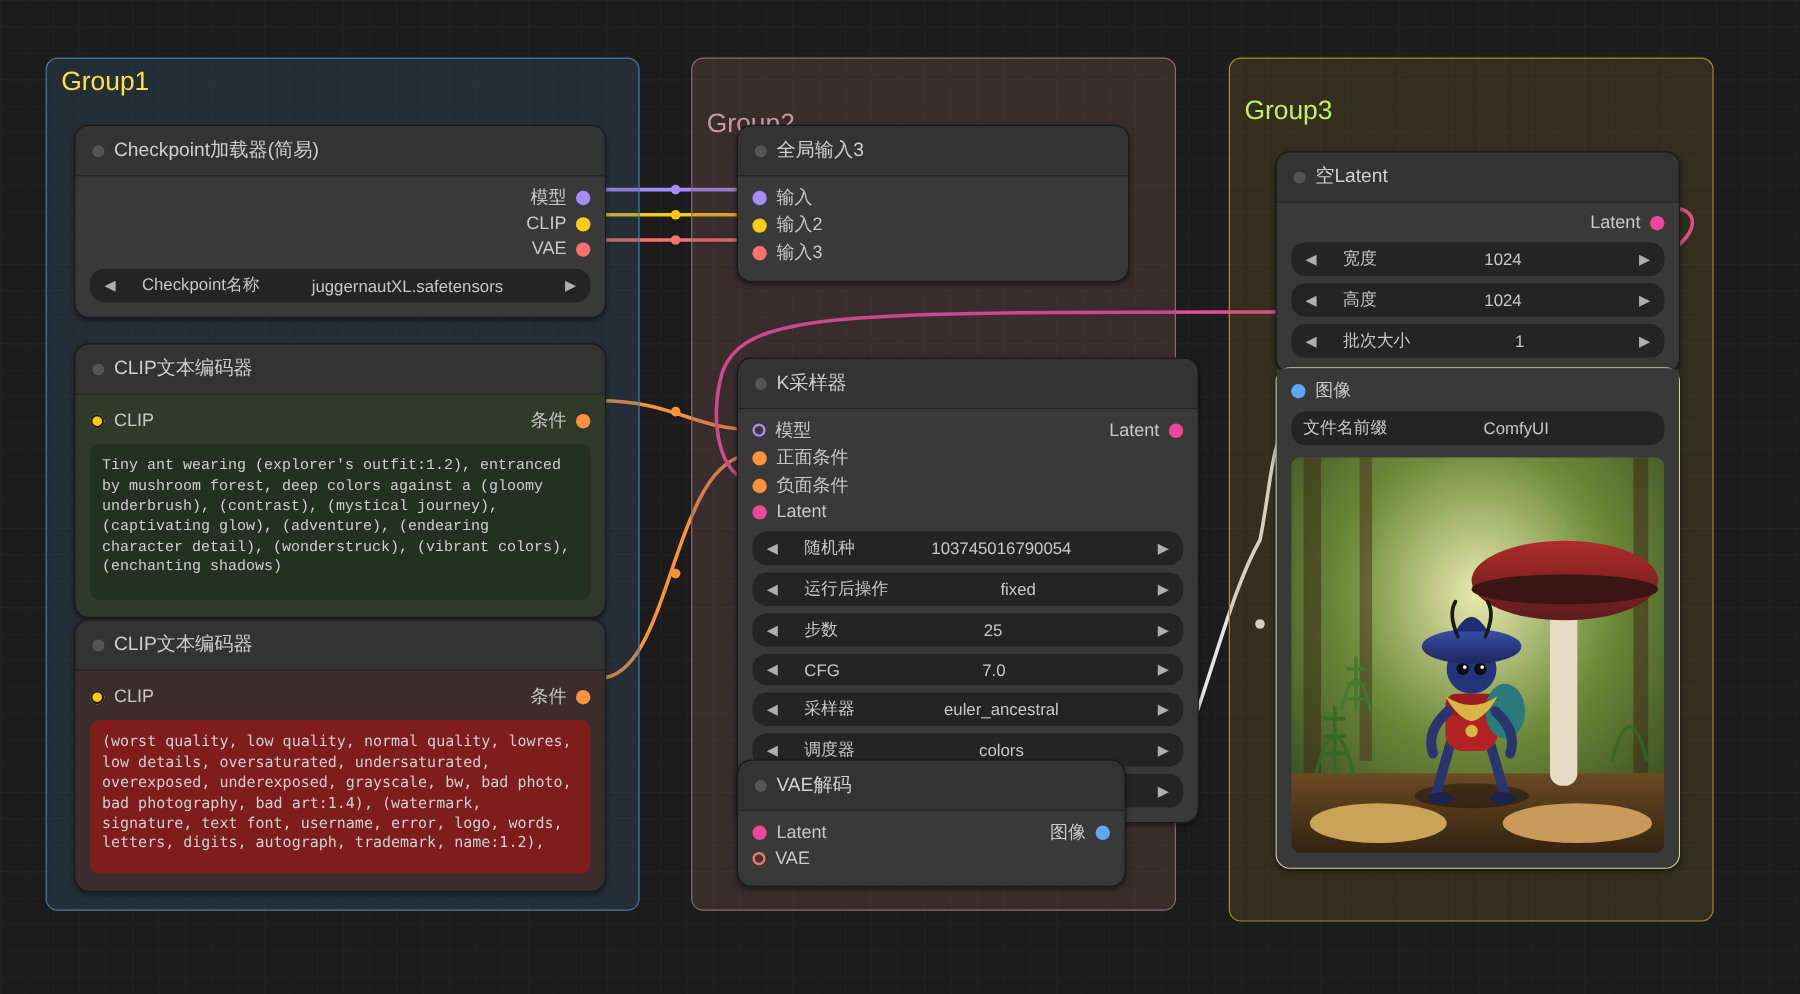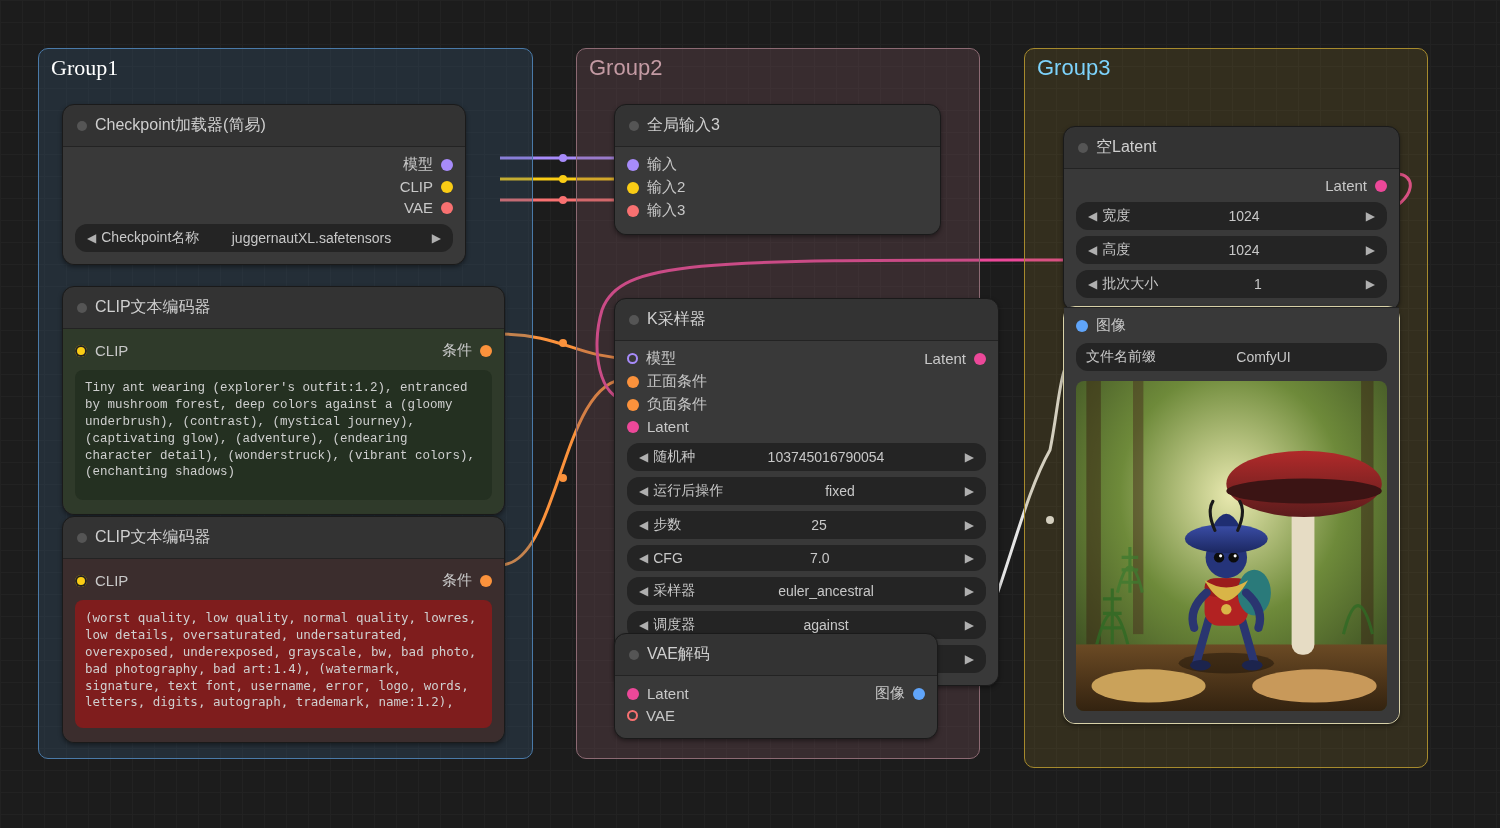--- a/index.html
+++ b/index.html
@@ -13,21 +13,21 @@
   .divider{border:none;border-top:1px solid #232323;}
   .body{padding:10px 12px 14px 12px;background:#393939;border-radius:0 0 12px 12px;}
   .body.tight{padding:6px 12px 12px 12px;}
   .io-row{display:flex;justify-content:space-between;font-size:15px;padding:2px 0;}
   .io-l,.io-r{display:flex;align-items:center;gap:8px;}
   .io-r{justify-content:flex-end;}
   .sock{width:12px;height:12px;border-radius:50%;display:inline-block;flex-shrink:0;}
   .sock.h{width:11px;height:11px;background:transparent;}
   .widget{display:flex;align-items:center;justify-content:space-between;background:#242424;border-radius:12px;padding:5px 10px;margin-top:6px;font-size:14px;color:#c8c8c8;}
   .widget .arr{font-size:12px;opacity:.85;cursor:pointer;padding:0 2px;}
-  .widget .lbl{flex:0 0 auto;padding-left:3px;}
+  .widget .lbl{flex:0 0 auto;padding-left:20px;}
   .widget .val{flex:1 1 auto;text-align:center;padding-right:6px;}
   .prompt{background:#222;border-radius:8px;padding:10px;font-family:ui-monospace,Menlo,Consolas,monospace;font-size:12.5px;line-height:1.35;color:#cfcfcf;white-space:pre-wrap;word-break:break-word;margin-top:8px;}
   .node.green .body{background:#2f3a2a;}
   .node.green .prompt{background:#243021;font-family:Liberation Mono, monospace;}
   .node.red .body{background:#3b2d2d;}
   .node.red .prompt{background:#7f1d1d;}
   .node.save{border:1px solid #d8d1a8;background:#333;}
   .imgbox{margin-top:10px;border-radius:8px;overflow:hidden;width:100%;height:330px;}
   .imgbox svg{display:block;width:100%;height:100%;}
 </style>
@@ -54,30 +54,30 @@
 
   <circle cx="563" cy="158" r="4" fill="#a78bfa"></circle>
   <circle cx="563" cy="179" r="4" fill="#facc15"></circle>
   <circle cx="563" cy="200" r="4" fill="#f87171"></circle>
   <circle cx="563" cy="343" r="4" fill="#fb923c"></circle>
   <circle cx="563" cy="478" r="4" fill="#fb923c"></circle>
   <circle cx="1050" cy="520" r="4" fill="#e5e5e5"></circle>
 </svg>
 
 <div class="group" style="left:38px;top:48px;width:495px;height:711px;background:rgba(58,93,125,0.28);border-color:#4a7aa8;">
-  <div class="group-title" style="color:#ffffff;font-family:Liberation Serif, serif;">Group1</div>
+  <div class="group-title" style="color:#fde047;">Group1</div>
 </div>
 <div class="group" style="left:576px;top:48px;width:404px;height:711px;background:rgba(122,84,93,0.30);border-color:#8c6a73;">
-  <div class="group-title" style="color:#c39aa3;">Group2</div>
+  <div class="group-title" style="color:#c39aa3;margin-top:35px;">Group2</div>
 </div>
 <div class="group" style="left:1024px;top:48px;width:404px;height:720px;background:rgba(144,120,40,0.20);border-color:#a68a2d;">
-  <div class="group-title" style="color:#7dd3fc;">Group3</div>
-</div>
-
-<div class="node" style="left:62px;top:104px;width:404px;">
+  <div class="group-title" style="color:#bef264;margin-top:24px;">Group3</div>
+</div>
+
+<div class="node" style="left:62px;top:104px;width:443px;">
   <div class="titlebar">
       <span class="t-dot"></span>
       <span>Checkpoint加载器(简易)</span>
     </div>
   <hr class="divider">
   <div class="body tight">
     <div class="io-row">
         <span></span>
         <span class="io-r">
           <span>模型</span>
@@ -239,21 +239,21 @@
       </div>
     <div class="widget">
         <span class="arr">◀</span>
         <span class="lbl">采样器</span>
         <span class="val">euler_ancestral</span>
         <span class="arr">▶</span>
       </div>
     <div class="widget">
         <span class="arr">◀</span>
         <span class="lbl">调度器</span>
-        <span class="val">against</span>
+        <span class="val">colors</span>
         <span class="arr">▶</span>
       </div>
     <div class="widget">
         <span class="arr">◀</span>
         <span class="lbl">降噪</span>
         <span class="val">1.00</span>
         <span class="arr">▶</span>
       </div>
   </div>
 </div>

